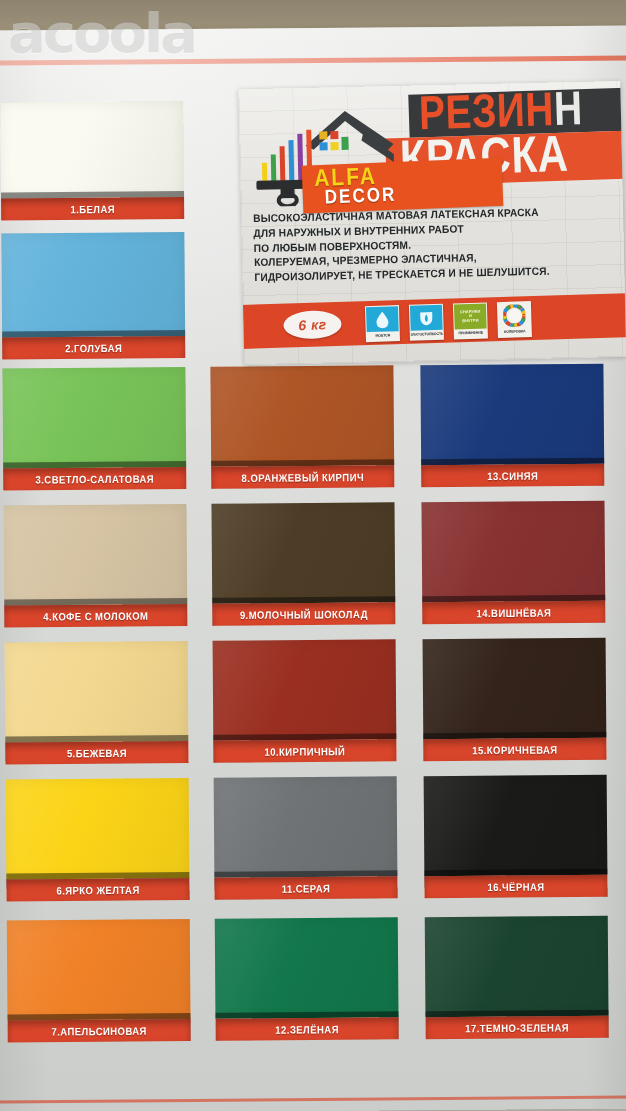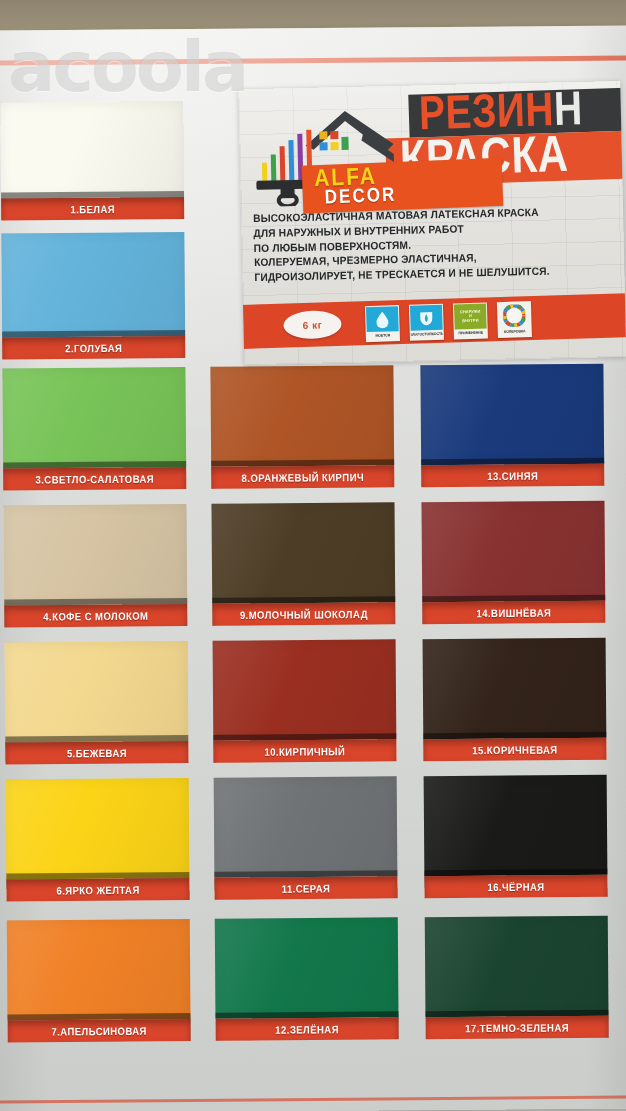--- a/index.html
+++ b/index.html
@@ -31,22 +31,22 @@
       linear-gradient(180deg,rgba(255,255,255,.18),rgba(0,0,0,0) 12%,rgba(0,0,0,.055) 100%),
       linear-gradient(90deg,rgba(0,0,0,.06),rgba(0,0,0,0) 8%,rgba(0,0,0,0) 92%,rgba(0,0,0,.08));
   }
 
   
   .pinstripe{position:absolute;left:0;width:100%;height:5px;background:#e2583c;opacity:.92;}
   .pinstripe.thin{height:3px;background:#e2634a;opacity:.8;}
 
   
   #watermark{
-    position:absolute;left:8px;top:26px;z-index:6;
-    font-size:70px;font-weight:700;letter-spacing:-3px;
+    position:absolute;left:8px;top:0;z-index:6;
+    font-size:56px;font-weight:700;letter-spacing:-3px;
     font-family:"DejaVu Sans",sans-serif;
     color:rgba(120,125,120,.20);
     text-shadow:0 1px 0 rgba(255,255,255,.45);
     user-select:none;pointer-events:none;
   }
 
   
   #grid{position:absolute;inset:0;z-index:4;}
   .swatch{position:absolute;}
   .swatch .chip{
@@ -150,21 +150,21 @@
     background:
       repeating-linear-gradient(90deg,#dc4526 0 2px,rgba(220,69,38,0) 2px 5px);
   }
   #strip::before{left:-10px;}
   #strip::after{right:-14px;}
   #weight{
     position:absolute;left:48px;top:8px;width:58px;height:28px;border-radius:50%;
     background:#f6f2ef;display:flex;align-items:center;justify-content:center;
     box-shadow:0 1px 2px rgba(0,0,0,.25);
   }
-  #weight span{color:#d44a2b;font-weight:700;font-size:10px;letter-spacing:.5px;}
+  #weight span{color:#d44a2b;font-weight:700;font-size:14px;letter-spacing:.5px;font-style:italic;}
   #icons{position:absolute;left:130px;top:5px;display:flex;gap:10px;}
   .badge{width:32px;height:34px;background:#f3f1ec;padding:1px;box-shadow:0 1px 2px rgba(0,0,0,.3);}
   .badge .face{width:100%;height:25px;display:flex;align-items:center;justify-content:center;}
   .badge .cap{
     height:8px;font-size:3.6px;font-weight:700;color:#2d3338;
     display:flex;align-items:center;justify-content:center;
     letter-spacing:-.1px;overflow:hidden;white-space:nowrap;
     font-family:"Liberation Sans",sans-serif;
   }
   .badge.b1 .face{background:#23a9d8;}

